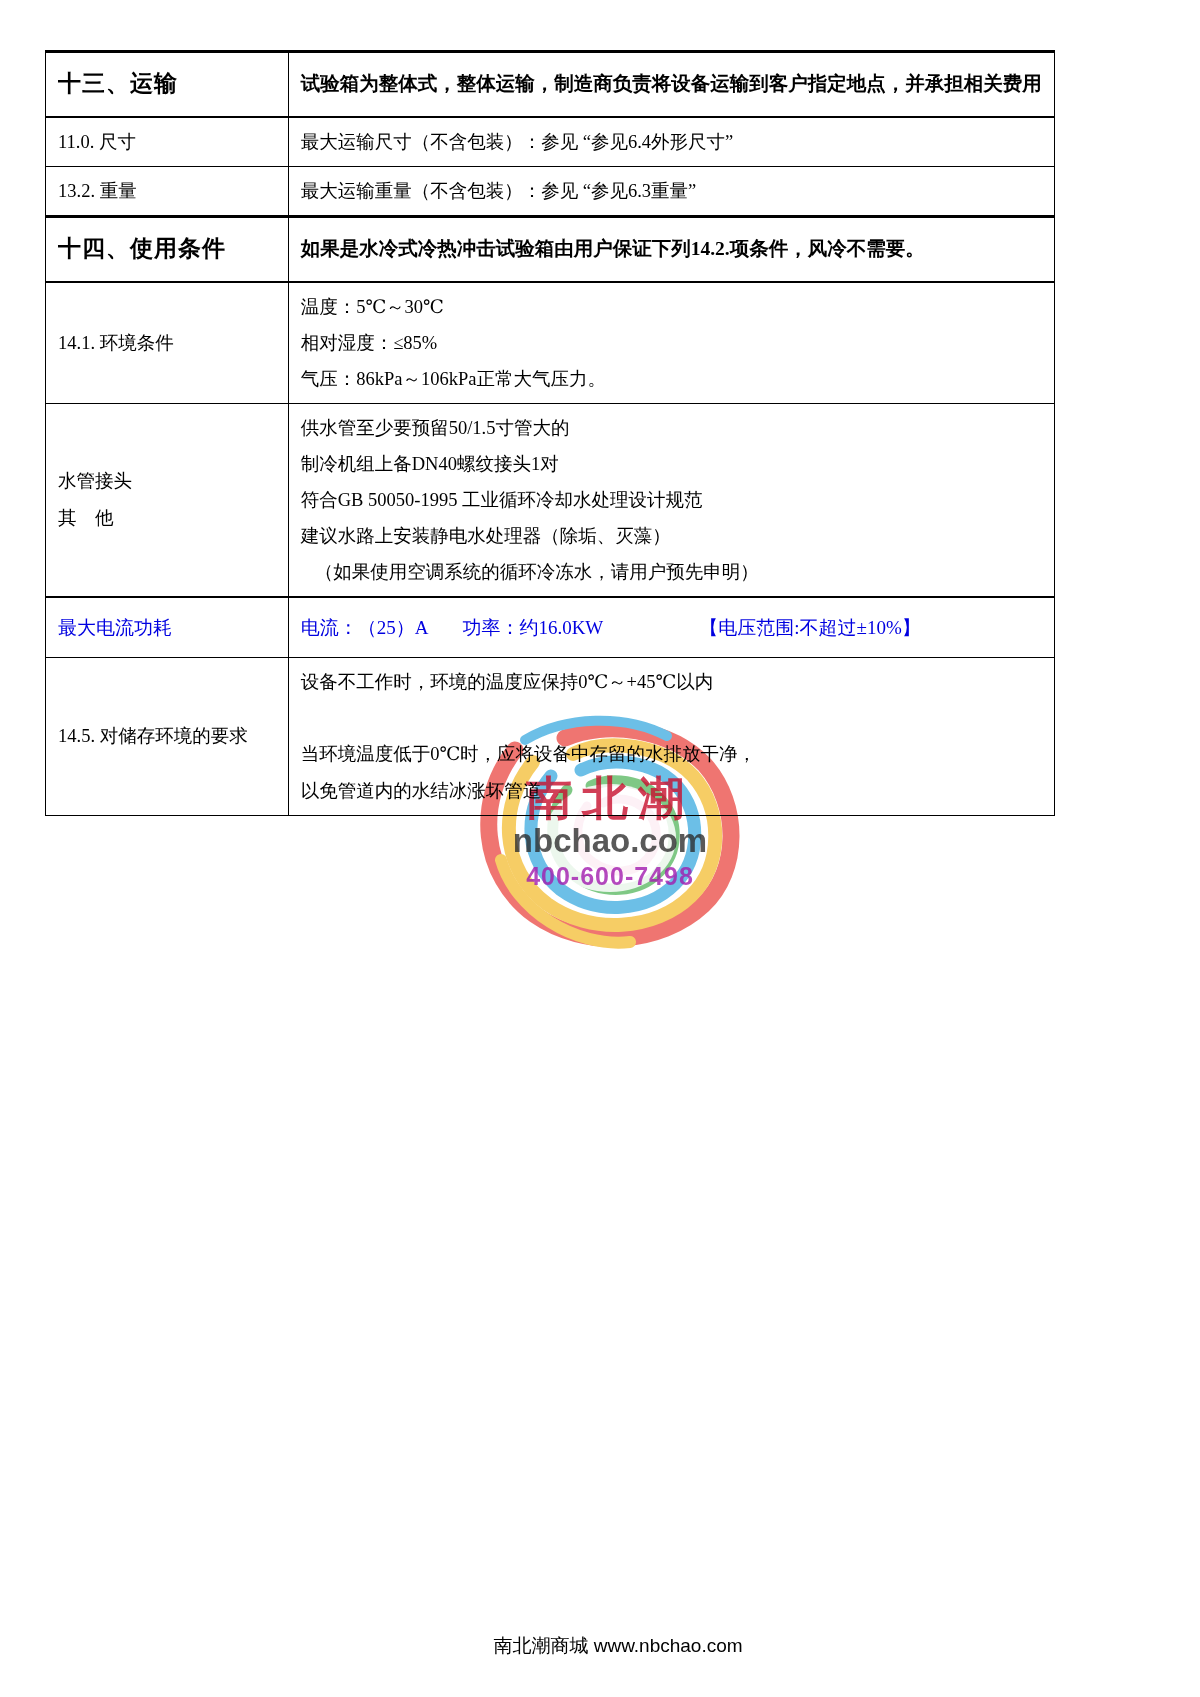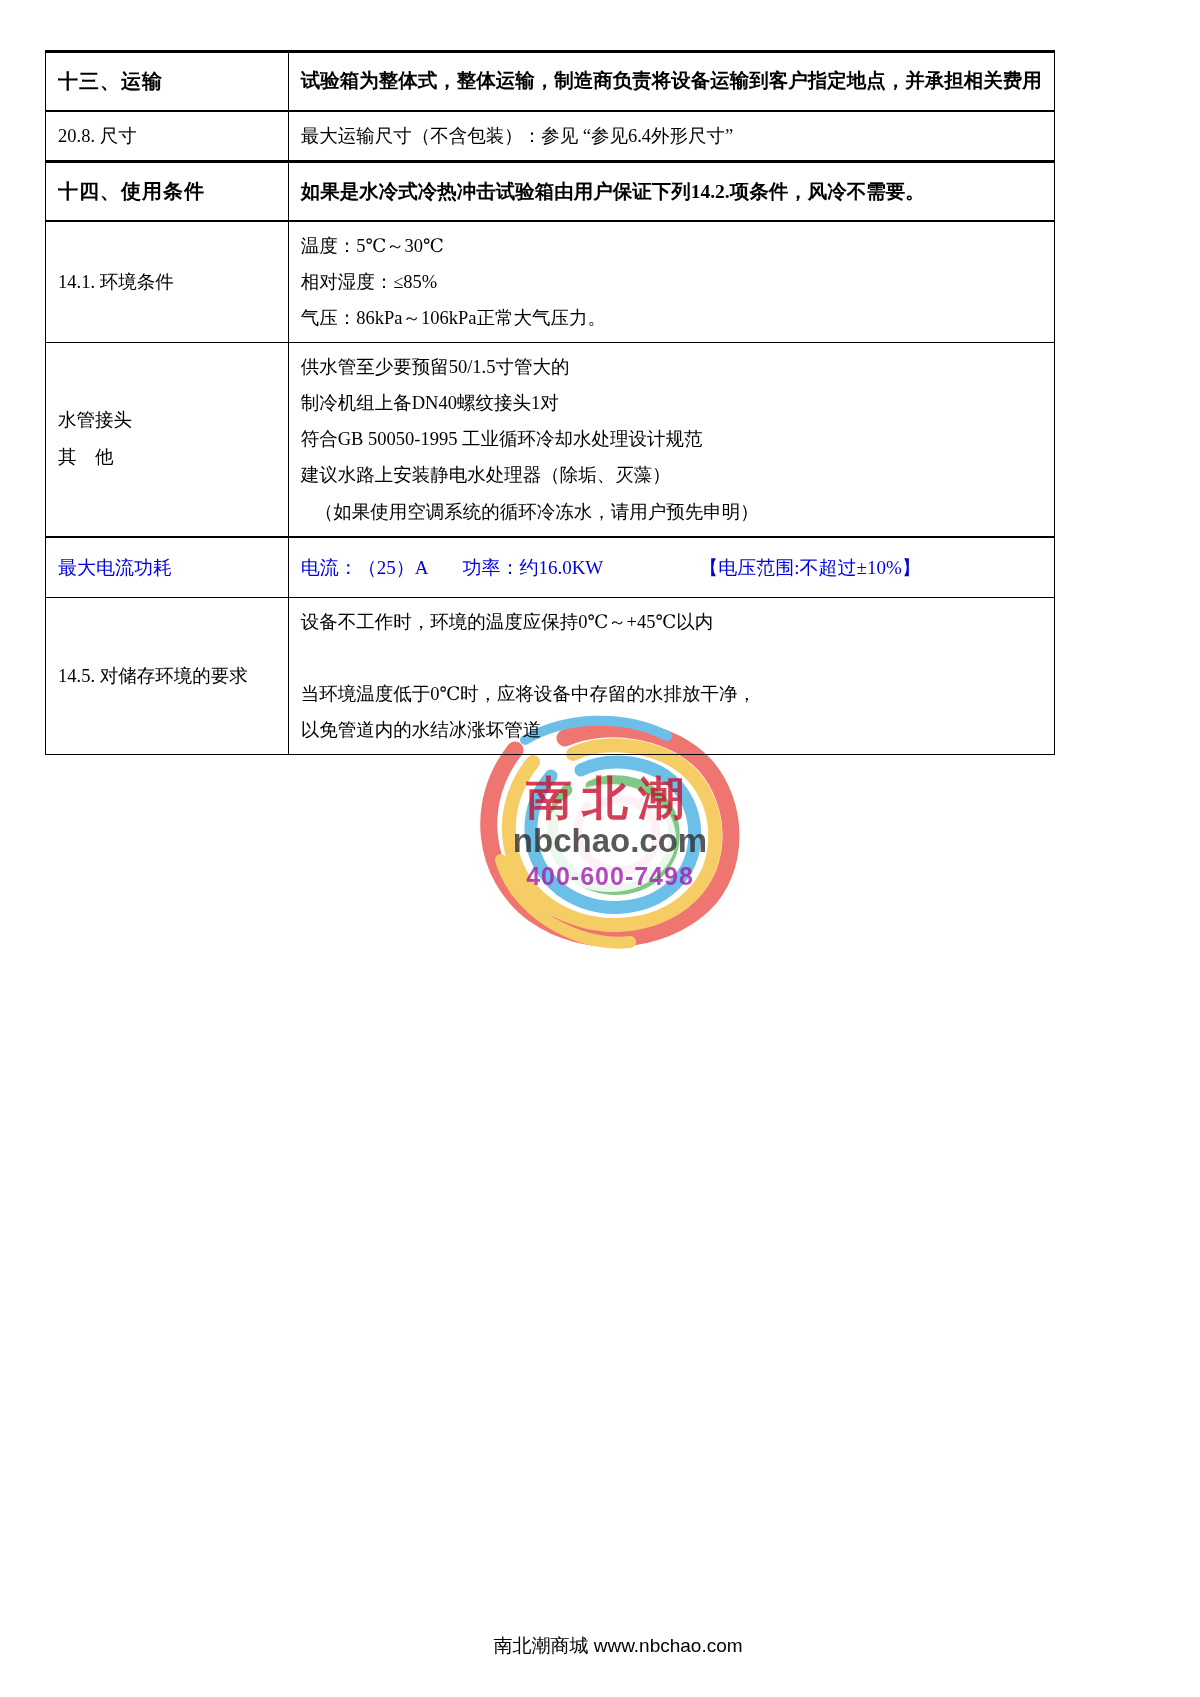--- a/index.html
+++ b/index.html
@@ -99,21 +99,21 @@
     background: transparent;
   }
   td.col-label { width: 243px; }
   td.col-value { width: 767px; }
 
   
   tr.section-row > td {
     border-top: 3px solid #000000;
     border-bottom: 2px solid #000000;
     font-weight: bold;
-    font-size: 20px;
+    font-size: 23px;
     padding-top: 9px;
     padding-bottom: 9px;
   }
   tr.section-row td.col-label { letter-spacing: 1px; }
   tr.section-row td.col-value { font-size: 19.5px; letter-spacing: 0px; }
 
   tr.first-row > td { border-top: 3px solid #000000; }
 
   .line { display: block; white-space: nowrap; }
   .line.indent { padding-left: 14px; }
@@ -180,24 +180,28 @@
 
   <table class="spec">
     <tbody>
 
       <tr class="section-row first-row">
         <td class="col-label">十三、运输</td>
         <td class="col-value">试验箱为整体式，整体运输，制造商负责将设备运输到客户指定地点，并承担相关费用</td>
       </tr>
 
       <tr>
-        <td class="col-label">20.8. 尺寸</td>
+        <td class="col-label">11.0. 尺寸</td>
         <td class="col-value">最大运输尺寸（不含包装）：参见 “参见6.4外形尺寸”</td>
       </tr>
 
+      <tr>
+        <td class="col-label">13.2. 重量</td>
+        <td class="col-value">最大运输重量（不含包装）：参见 “参见6.3重量”</td>
+      </tr>
 
       <tr class="section-row">
         <td class="col-label">十四、使用条件</td>
         <td class="col-value">如果是水冷式冷热冲击试验箱由用户保证下列14.2.项条件，风冷不需要。</td>
       </tr>
 
       <tr class="tall">
         <td class="col-label">14.1. 环境条件</td>
         <td class="col-value">
           <span class="line">温度：5℃～30℃</span>

